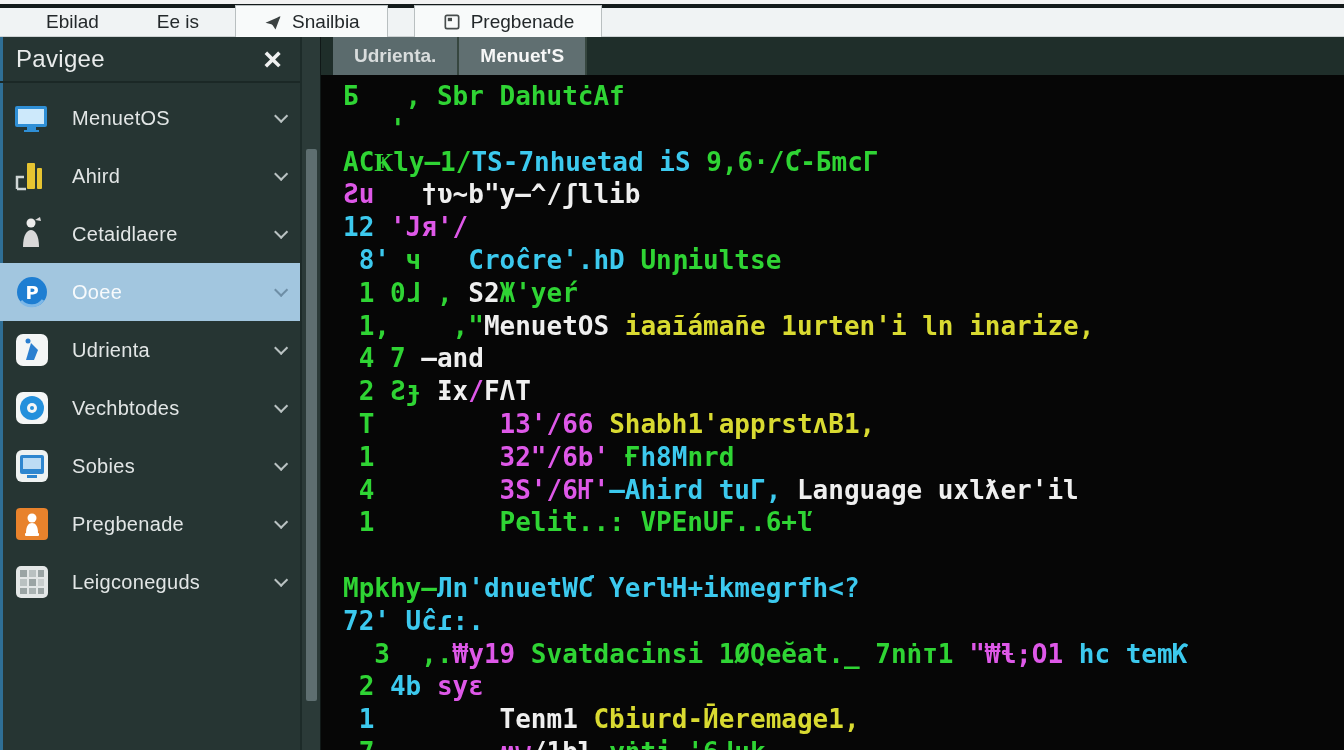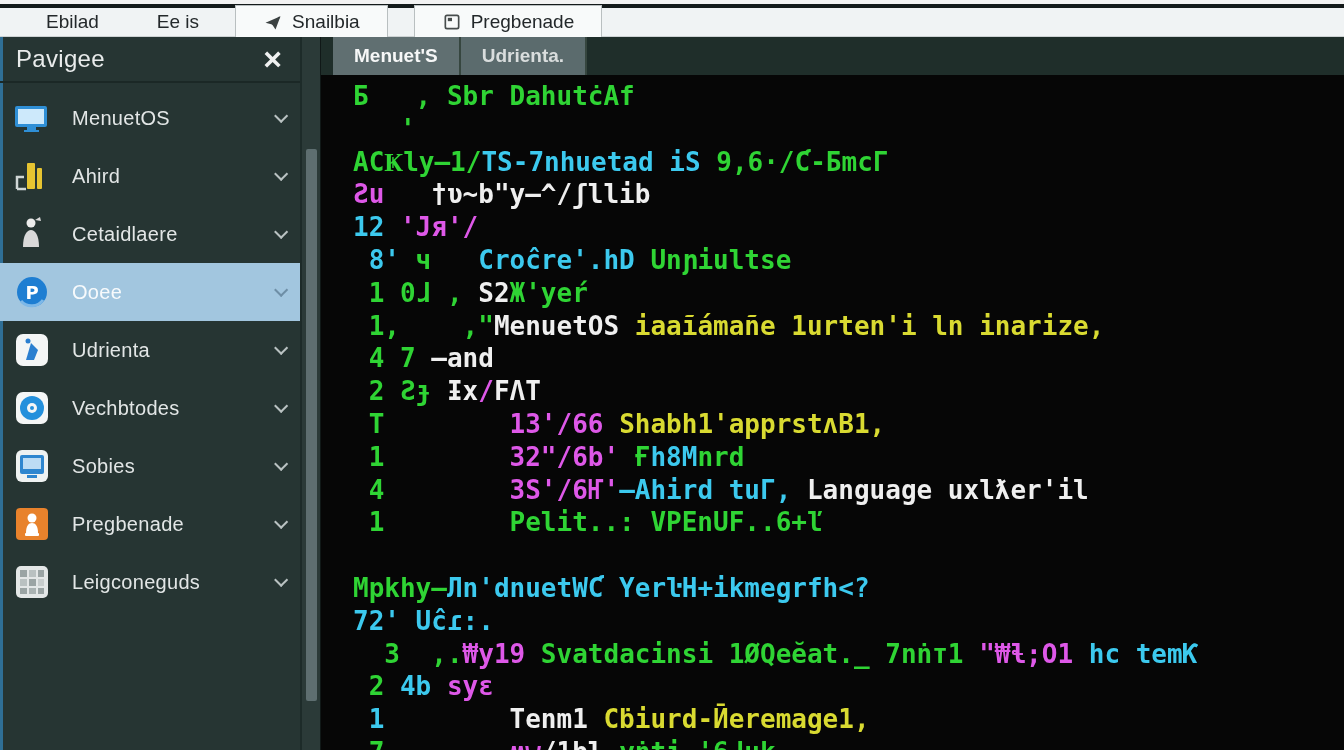--- a/index.html
+++ b/index.html
@@ -52,21 +52,21 @@
   
   .tabbar { height:40px; background:#1f2e2a; display:flex; align-items:stretch;
             padding-left:12px; border-bottom:2px solid #060606; }
   .tab { display:flex; align-items:center; padding:0 21px; font-size:19px; font-weight:bold;
          background:#5b6b6d; color:#d9dddd; border-right:2px solid #36463f; cursor:pointer; }
   .tab.active { background:#606f71; color:#f6f7f7; }
 
   
   .terminal { flex:1; background:#060606; overflow:hidden;
               font-family:"DejaVu Sans Mono", monospace; font-weight:bold;
-              font-size:26px; line-height:32.8px; padding:3px 0 0 32px;
+              font-size:26px; line-height:32.8px; padding:3px 0 0 22px;
               white-space:pre; }
   .tline { height:32.8px; }
 </style>
 </head>
 <body>
 
 <div class="screen">
   <div class="top-strip"></div>
 
   <div class="menubar" id="menubar">
@@ -217,19 +217,19 @@
           </div>
         </div>
     </aside>
 
     <div class="gutter">
       <div class="thumb"></div>
     </div>
 
     <div class="content">
       <div class="tabbar" id="tabbar">
+          <div class="tab">Udrienta.</div>
           <div class="tab active">Menuet'S</div>
-          <div class="tab">Udrienta.</div>
         </div>
       <div class="terminal" id="terminal"><div class="tline"><span style="color: rgb(47, 212, 52);">Б   , Sbr DahutċAf</span></div><div class="tline"><span style="color: rgb(47, 212, 52);">   '</span></div><div class="tline"><span style="color: rgb(47, 212, 52);">ACҜly—1/</span><span style="color: rgb(60, 201, 238);">TS-7nhuetad iS</span><span style="color: rgb(47, 212, 52);"> 9,6·/Ƈ-БmcГ</span></div><div class="tline"><span style="color: rgb(222, 88, 232);">Ƨu</span><span style="color: rgb(239, 239, 239);">   †ʋ~b"y—^/ʃllib</span></div><div class="tline"><span style="color: rgb(60, 201, 238);">12 </span><span style="color: rgb(222, 88, 232);">'Jя'/</span></div><div class="tline"><span style="color: rgb(60, 201, 238);"> 8'</span><span style="color: rgb(47, 212, 52);"> ч</span><span style="color: rgb(60, 201, 238);">   Croĉre'.hD </span><span style="color: rgb(47, 212, 52);">Unɲiultse</span></div><div class="tline"><span style="color: rgb(47, 212, 52);"> 1 0ɺ , </span><span style="color: rgb(239, 239, 239);">S2</span><span style="color: rgb(47, 212, 52);">Ж'yeŕ</span></div><div class="tline"><span style="color: rgb(47, 212, 52);"> 1,</span><span style="color: rgb(47, 212, 52);">    ,"</span><span style="color: rgb(239, 239, 239);">MenuetOS </span><span style="color: rgb(217, 218, 49);">iaaĩámañe 1urten'i ln inarize,</span></div><div class="tline"><span style="color: rgb(47, 212, 52);"> 4 7 </span><span style="color: rgb(239, 239, 239);">—and</span></div><div class="tline"><span style="color: rgb(47, 212, 52);"> 2 Ƨɟ </span><span style="color: rgb(239, 239, 239);">Ɨx</span><span style="color: rgb(222, 88, 232);">/</span><span style="color: rgb(239, 239, 239);">FΛT</span></div><div class="tline"><span style="color: rgb(47, 212, 52);"> T        </span><span style="color: rgb(222, 88, 232);">13'/66 </span><span style="color: rgb(217, 218, 49);">Shabh1'apprstʌB1,</span></div><div class="tline"><span style="color: rgb(47, 212, 52);"> 1        </span><span style="color: rgb(222, 88, 232);">32"/6b' </span><span style="color: rgb(47, 212, 52);">Ғ</span><span style="color: rgb(60, 201, 238);">h8M</span><span style="color: rgb(47, 212, 52);">nrd</span></div><div class="tline"><span style="color: rgb(47, 212, 52);"> 4        </span><span style="color: rgb(222, 88, 232);">3S'/6Ҥ'</span><span style="color: rgb(60, 201, 238);">—Ahird tuГ,</span><span style="color: rgb(239, 239, 239);"> Language uxlƛer'il</span></div><div class="tline"><span style="color: rgb(47, 212, 52);"> 1        Pelit..: VPEnUF..6+ľ</span></div><div class="tline"> </div><div class="tline"><span style="color: rgb(47, 212, 52);">Mpkhy—</span><span style="color: rgb(60, 201, 238);">Лn'dnuetWƇ YerŀH+ikmegrfh&lt;?</span></div><div class="tline"><span style="color: rgb(60, 201, 238);">72' Uĉɾ:.</span></div><div class="tline"><span style="color: rgb(47, 212, 52);">  3  ,.</span><span style="color: rgb(222, 88, 232);">₩y19 </span><span style="color: rgb(47, 212, 52);">Svatdacinsi 1ØQeĕat._ 7nṅт1 </span><span style="color: rgb(222, 88, 232);">"₩ɬ;O1 </span><span style="color: rgb(60, 201, 238);">hc temƘ</span></div><div class="tline"><span style="color: rgb(47, 212, 52);"> 2 </span><span style="color: rgb(60, 201, 238);">4b </span><span style="color: rgb(222, 88, 232);">syε</span></div><div class="tline"><span style="color: rgb(60, 201, 238);"> 1</span><span style="color: rgb(239, 239, 239);">        Tenm1 </span><span style="color: rgb(217, 218, 49);">Cḃiurd-Ӣeremage1,</span></div><div class="tline"><span style="color: rgb(47, 212, 52);"> 7        </span><span style="color: rgb(222, 88, 232);">ʍw</span><span style="color: rgb(239, 239, 239);">/1bƚ </span><span style="color: rgb(47, 212, 52);">yṅti '6ɺuk</span></div></div>
     </div>
   </div>
 </div>
 
 </body></html>

